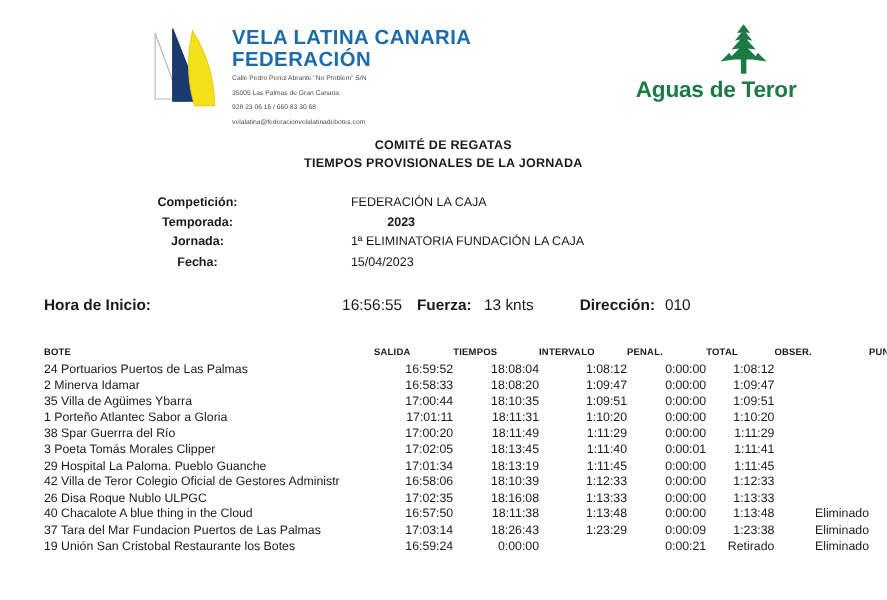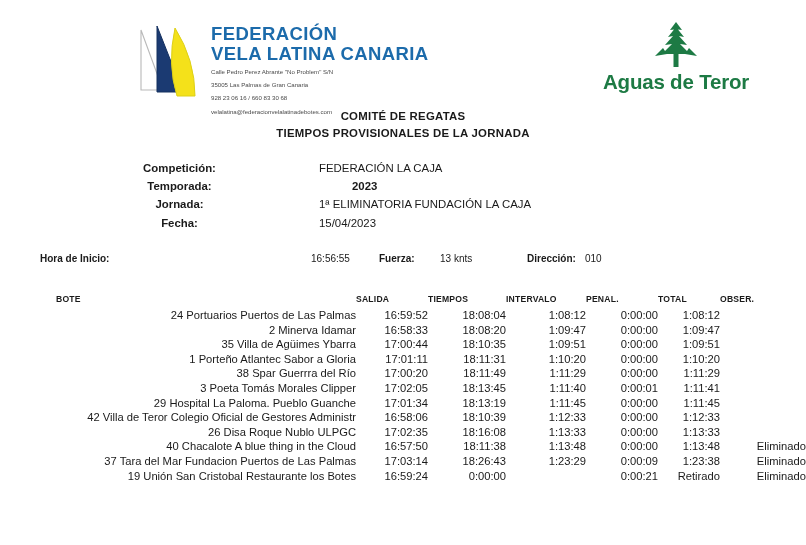--- a/index.html
+++ b/index.html
@@ -42,83 +42,82 @@
     color: #4a4a4a;
     font-size: 6.1px;
     line-height: 8.2px;
     white-space: nowrap;
   }
   .teror-block {
     position: absolute;
     left: 578px;
     top: 22px;
     width: 196px;
-    text-align: center;
   }
   .tree-icon { display: block; margin: 0 auto; }
   .teror-name {
     margin-top: 2px;
     color: #1d7a44;
     font-weight: bold;
     font-size: 20.5px;
     letter-spacing: -0.2px;
     white-space: nowrap;
   }
 
   
-  .doc-titles { text-align: center; margin-top: 0; }
+  .doc-titles { text-align: center; margin-top: 16px; }
   .doc-title-line {
     font-weight: bold;
     font-size: 11.4px;
     letter-spacing: 0.25px;
     line-height: 17px;
   }
 
   
   .meta { margin-top: 17px; padding-left: 40px; text-align: center; }
   .meta-row { display: flex; line-height: 18.2px; font-size: 11.4px; }
   .meta-label { width: 279px; font-weight: bold; }
   .meta-value { font-weight: normal; }
   .meta-value.indent { padding-left: 33px; font-weight: bold; }
 
   
   .startline {
     margin-top: 21px;
     padding-left: 40px;
     display: flex;
     align-items: baseline;
-    font-size: 10px;
+    font-size: 14px;
   }
   .sl-label { font-weight: bold; }
   .sl-hora-label { width: 271px; }
   .sl-time { width: 68px; }
   .sl-fuerza-label { width: 61px; }
   .sl-fuerza-val { width: 87px; }
   .sl-dir-label { margin-right: 9px; }
 
   
-  .table { margin-top: 30px; padding-left: 56px; padding-right: 26px; }
+  .table { margin-top: 30px; padding-left: 40px; padding-right: 26px; }
   table { border-collapse: collapse; width: 740px; table-layout: fixed; }
   th {
     font-size: 8.6px;
     font-weight: bold;
     letter-spacing: 0.2px;
     padding: 0 0 4px 0;
     text-align: left;
     vertical-align: bottom;
   }
   th.bote-h { text-align: left; }
   td {
     font-size: 11.2px;
     padding: 1.3px 0;
     text-align: right;
     white-space: nowrap;
     overflow: hidden;
   }
-  td.bote-c { text-align: right; }
+  td.bote-c { text-align: left; }
   .c-bote   { width: 300px; }
   .c-salida { width: 72px; }
   .c-llegada{ width: 78px; }
   .c-interv { width: 80px; }
   .c-penal  { width: 72px; }
   .c-total  { width: 62px; }
   .c-obser  { width: 86px; }
   .c-puntos { width: 70px; }
 </style>
 </head>
@@ -126,22 +125,22 @@
 
 <div class="header">
 
   <div class="fed-logo-block">
     <svg class="sails-icon" viewBox="0 0 72 80">
       <path d="M8 70 L8 10 L30 70 Z" fill="#ffffff" stroke="#b9b9b9" stroke-width="1.1"></path>
       <path d="M24 72 L24 6 L50 72 Z" fill="#1b3a72" stroke="#15305f" stroke-width="1"></path>
       <path d="M44 76 Q34 44 42 8 Q62 40 62 76 Z" fill="#f4e11a" stroke="#ddd017" stroke-width="1"></path>
     </svg>
     <div class="fed-text">
+      <div class="fed-name">VELA LATINA CANARIA</div>
       <div class="fed-name">FEDERACIÓN</div>
-      <div class="fed-name">VELA LATINA CANARIA</div>
       <div class="fed-addr">Calle Pedro Perez Abrante "No Problem" S/N</div>
       <div class="fed-addr">35005 Las Palmas de Gran Canaria</div>
       <div class="fed-addr">928 23 06 16 /  660 83 30 68</div>
       <div class="fed-addr">velalatina@federacionvelalatinadebotes.com</div>
     </div>
   </div>
 
   <div class="teror-block">
     <svg class="tree-icon" width="50" height="46" viewBox="0 0 50 46">
       <g fill="#1d7a44">

